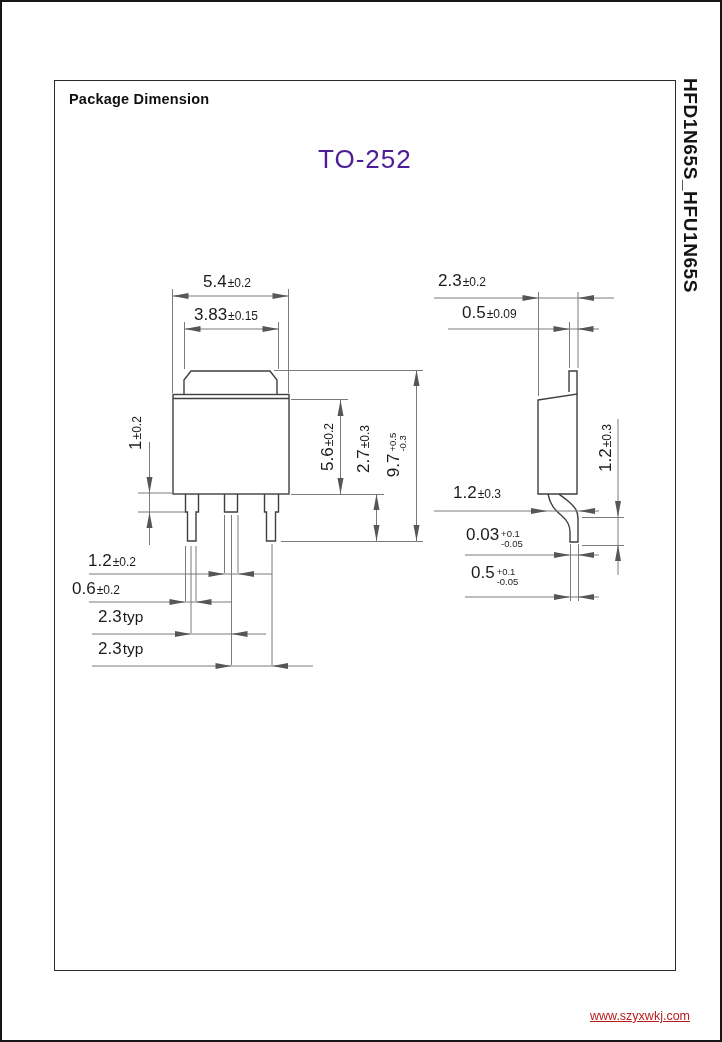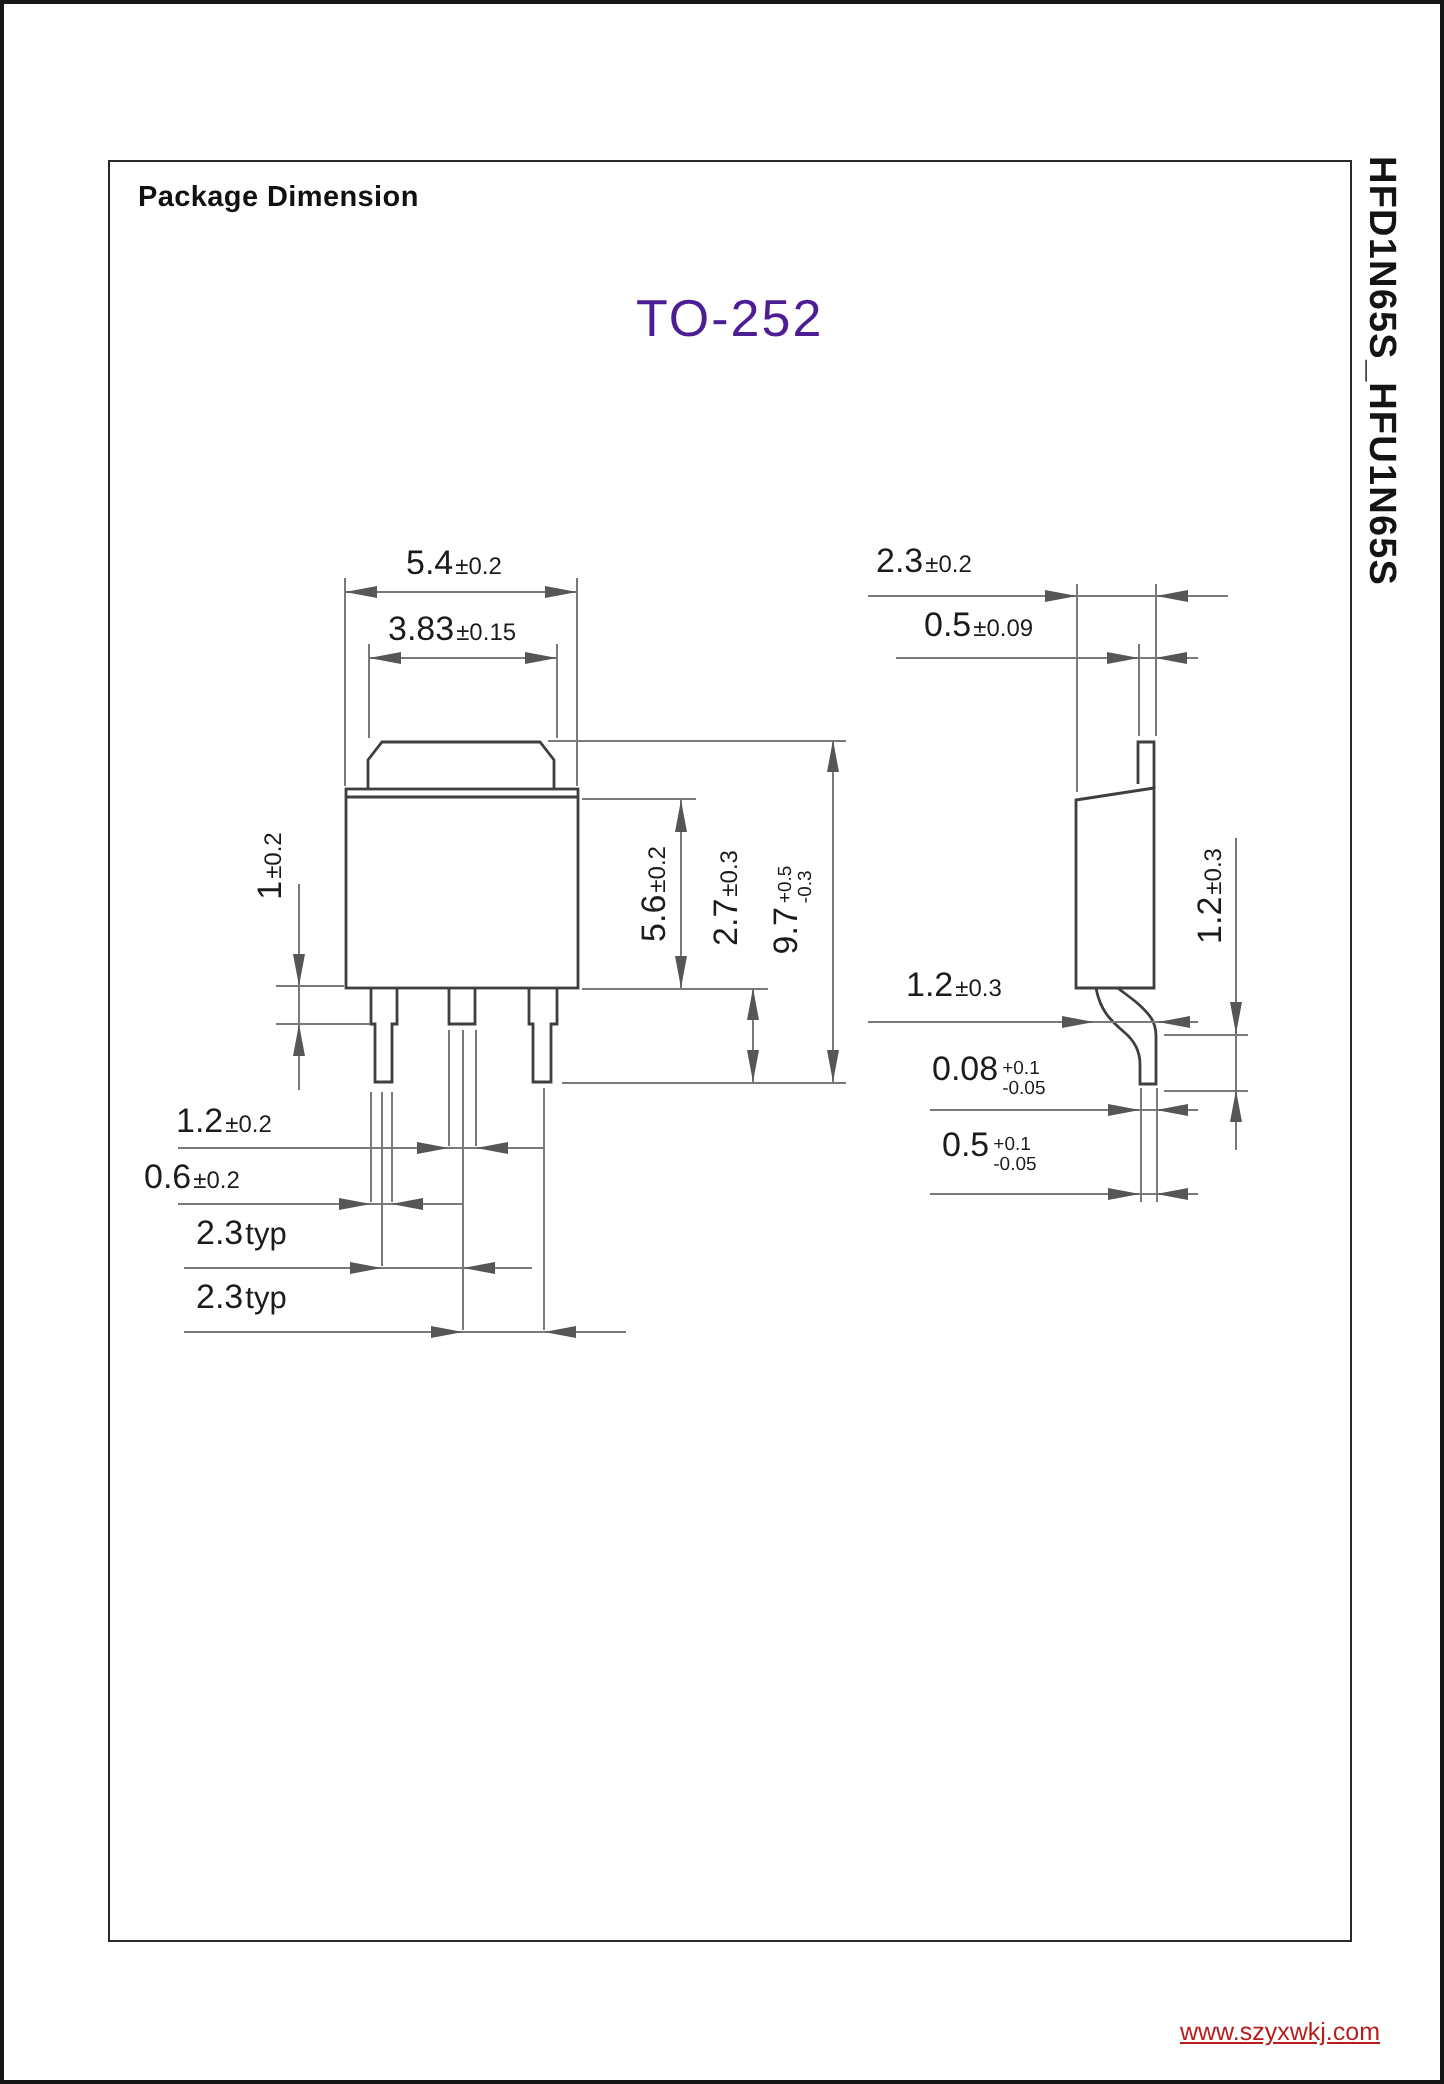--- a/index.html
+++ b/index.html
@@ -225,21 +225,21 @@
   </div>
   <div class="dim" style="left:460px;top:302px">
     <span class="v">0.5</span>
       <span class="t">±0.09</span>
   </div>
   <div class="dim" style="left:451px;top:482px">
     <span class="v">1.2</span>
       <span class="t">±0.3</span>
   </div>
   <div class="dim" style="left:464px;top:524px">
-    <span class="v">0.08</span>
+    <span class="v">0.03</span>
       <span class="stack">
         <span>+0.1</span>
         <span>-0.05</span>
       </span>
   </div>
   <div class="dim" style="left:469px;top:562px">
     <span class="v">0.5</span>
       <span class="stack">
         <span>+0.1</span>
         <span>-0.05</span>

